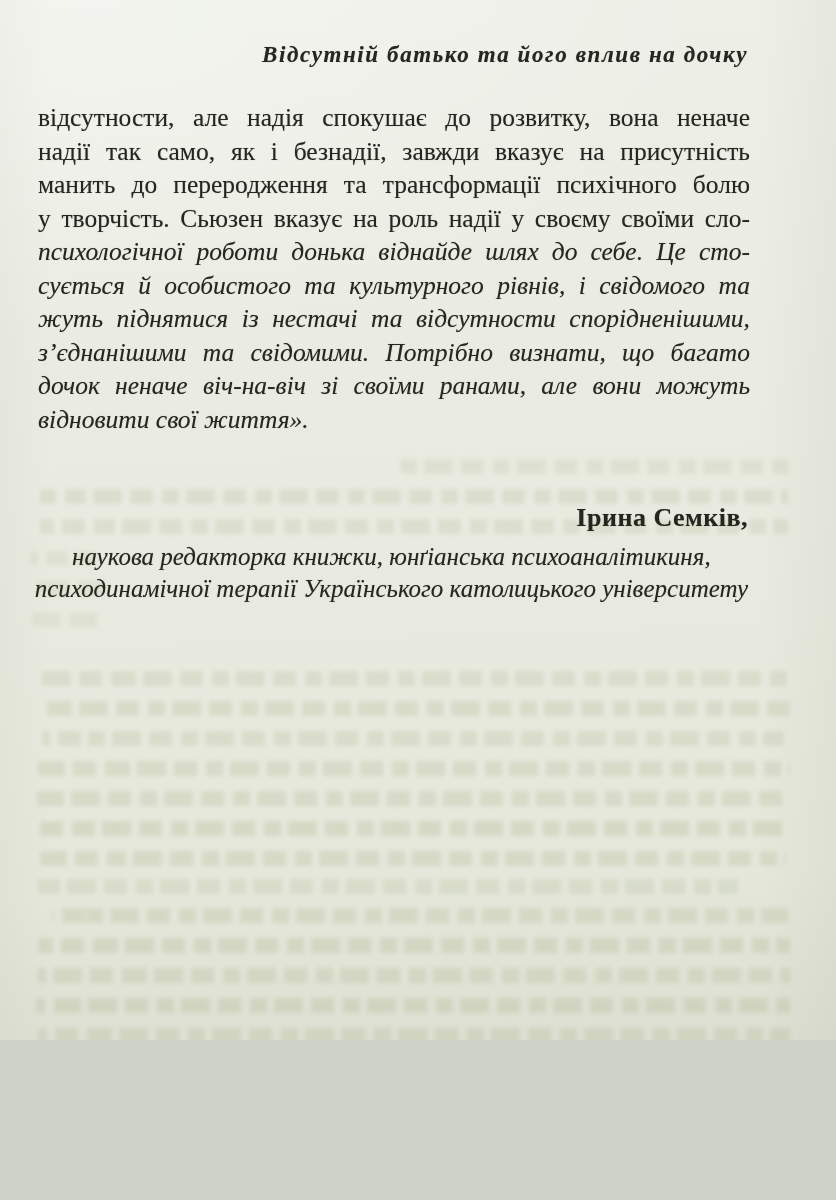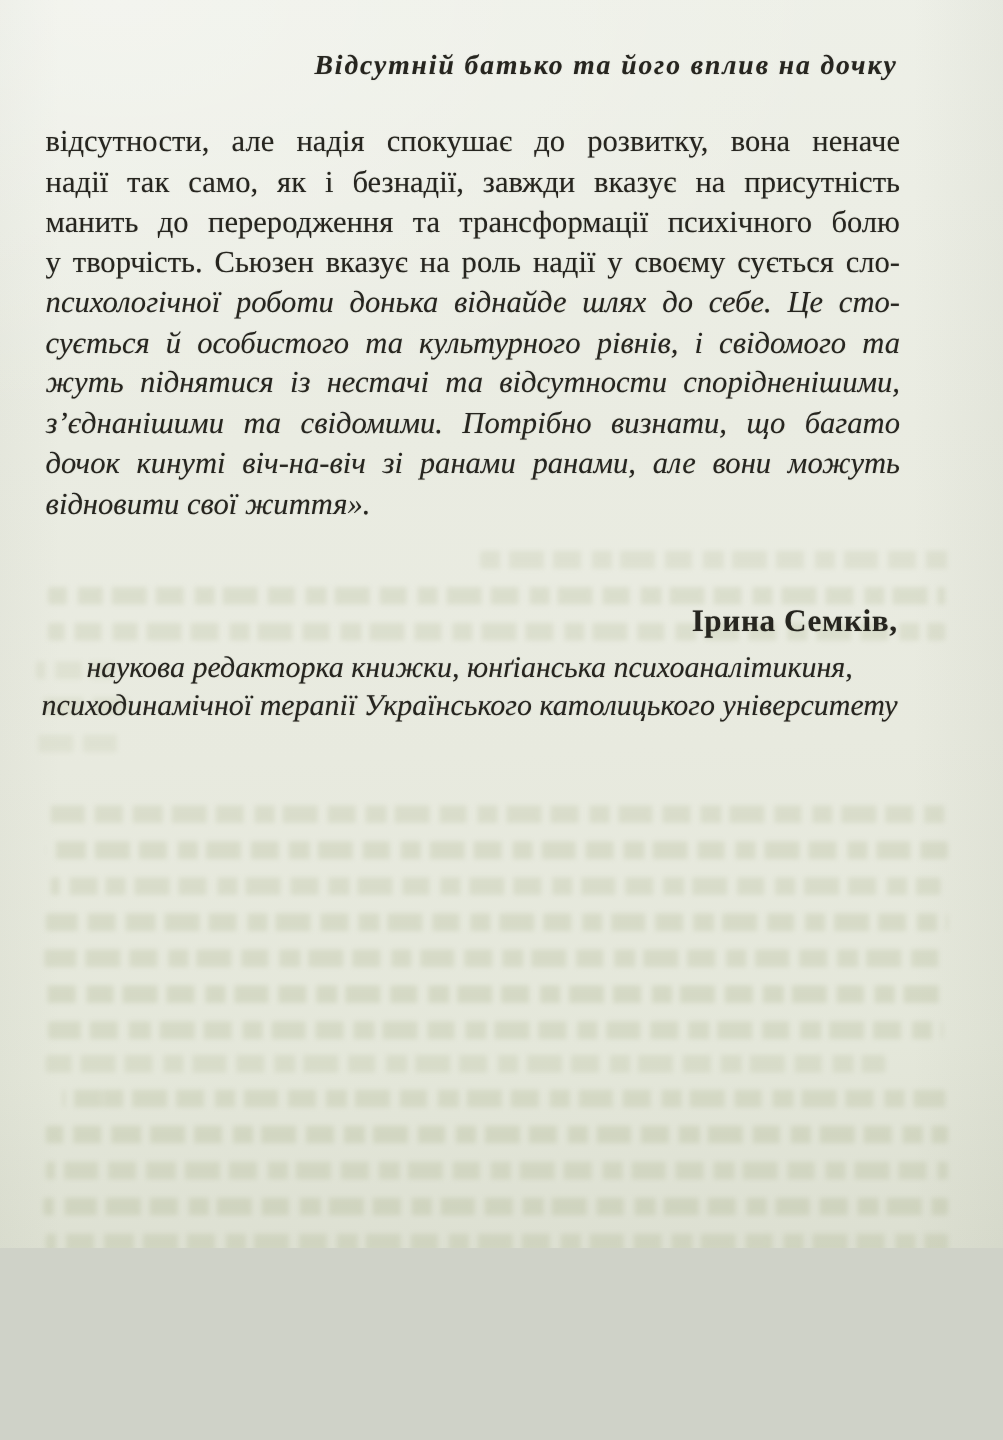--- a/index.html
+++ b/index.html
@@ -136,26 +136,26 @@
       <div class="bleed-line" style="top: 1058px; left: 40px; width: 748px; opacity: 0.24; background-position-x: 86px;"></div>
       <div class="bleed-line" style="top: 1087px; left: 38px; width: 742px; opacity: 0.22; background-position-x: 22px;"></div>
     </div>
 
   <div class="header">Відсутній батько та його вплив на дочку</div>
 
   <div class="body">
       <div class="line"><span class="rm">відсутности, але надія спокушає до розвитку, вона неначе</span></div>
       <div class="line"><span class="rm">надії так само, як і безнадії, завжди вказує на присутність</span></div>
       <div class="line"><span class="rm">манить до переродження та трансформації психічного болю</span></div>
-      <div class="line"><span class="rm">у творчість. Сьюзен вказує на роль надії у своєму сується сло-</span></div>
+      <div class="line"><span class="rm">у творчість. Сьюзен вказує на роль надії у своєму своїми сло-</span></div>
       <div class="line"><span class="it">психологічної роботи донька віднайде шлях до себе. Це сто-</span></div>
       <div class="line"><span class="it">сується й особистого та культурного рівнів, і свідомого та</span></div>
       <div class="line"><span class="it">жуть піднятися із нестачі та відсутности спорідненішими,</span></div>
       <div class="line"><span class="it">з’єднанішими та свідомими. Потрібно визнати, що багато</span></div>
-      <div class="line"><span class="it">дочок кинуті віч-на-віч зі ранами ранами, але вони можуть</span></div>
+      <div class="line"><span class="it">дочок неначе віч-на-віч зі своїми ранами, але вони можуть</span></div>
       <div class="line end"><span class="it">відновити свої життя».</span></div>
     </div>
 
   <div class="attr-name">Ірина Семків,</div>
 
   <div class="attr">
       <div class="attr-line">наукова редакторка книжки, юнґіанська психоаналітикиня,</div>
       <div class="attr-line">психодинамічної терапії Українського католицького університету</div>
     </div>
 

